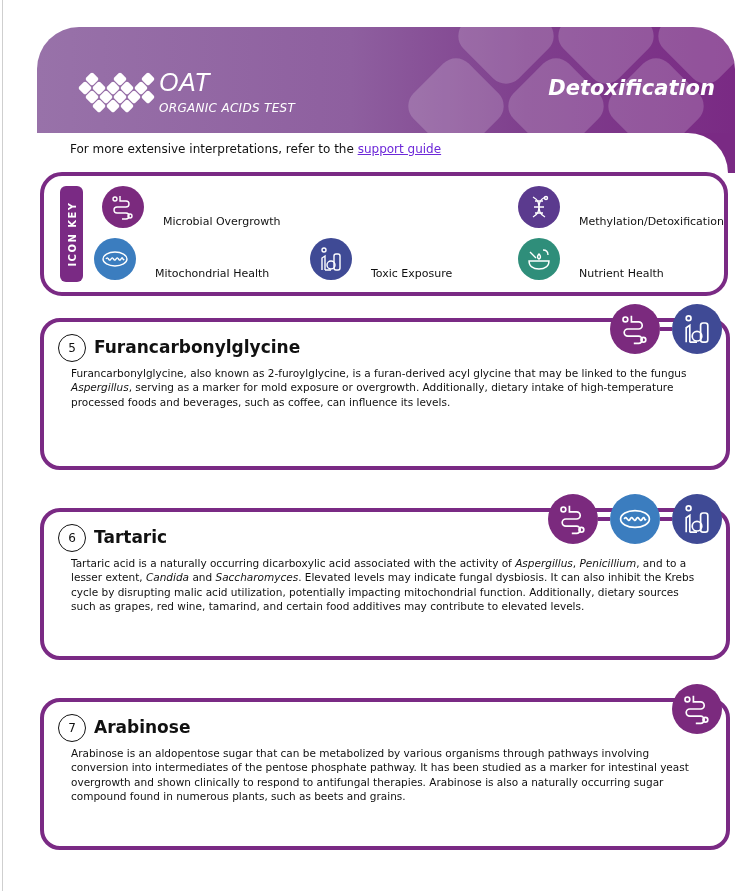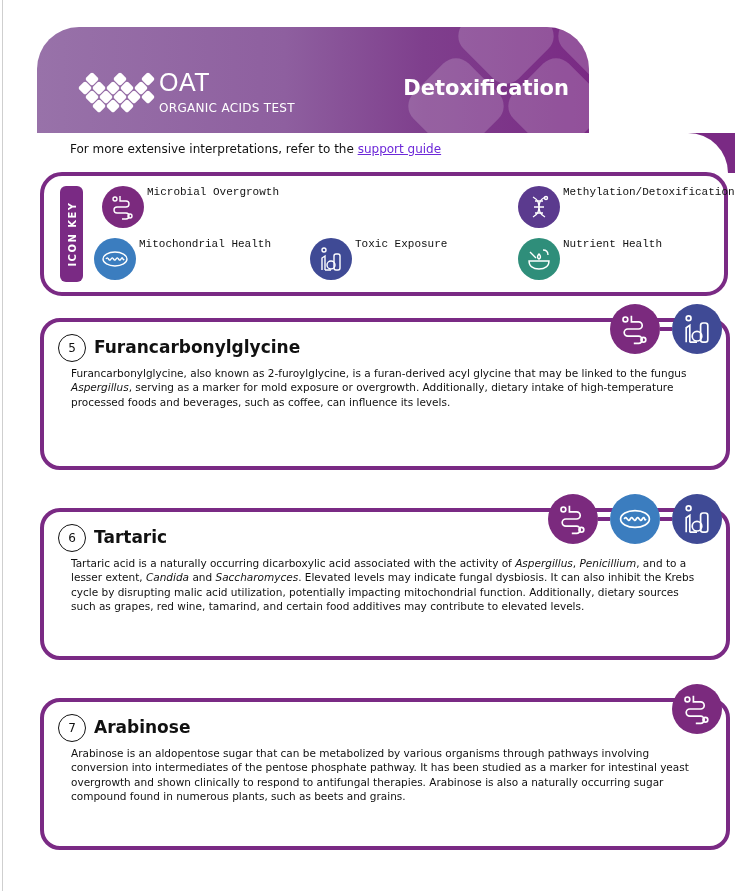--- a/index.html
+++ b/index.html
@@ -1,37 +1,37 @@
 <!DOCTYPE html>
 <html><head>
 <meta charset="utf-8">
 <style>
   html, body { margin:0; padding:0; background:#ffffff; }
   body { width:756px; height:891px; position:relative; overflow:hidden; font-family:"DejaVu Sans", sans-serif; color:#111; }
   .page-edge { position:absolute; left:2px; top:0; width:1px; height:891px; background:#cfcfcf; }
 
-  .header { position:absolute; left:37px; top:27px; width:552px; height:106px; border-radius:42px 42px 0 0; overflow:hidden;
-    background:linear-gradient(90deg,#9872a9 0%,#8e5f9f 45%,#7f3f8d 70%,#7a2a84 100%); }
+  .header { position:absolute; left:37px; top:27px; width:698px; height:106px; border-radius:42px 42px 0 0; overflow:hidden;
+    background:linear-gradient(90deg,#9872a9 0%,#8e5f9f 45%,#7f3f8d 70%,#7a2a84 100%);font-style:italic; }
   .header .tile { position:absolute; width:78px; height:78px; border-radius:18px; transform:rotate(45deg); background:rgba(255,255,255,0.18); }
   .logo { position:absolute; left:40px; top:44px; width:76px; height:44px; }
   .logo .d { position:absolute; width:10px; height:10px; background:#fff; border-radius:2px; transform:rotate(45deg); }
   .brand-title { position:absolute; left:122px; top:41px; color:#fff; font-family:"Liberation Sans", sans-serif; font-size:25px; letter-spacing:0.5px; }
   .brand-sub { position:absolute; left:122px; top:74px; color:#fff; font-family:"DejaVu Sans", sans-serif; font-size:12px; letter-spacing:0.3px; }
   .header-title { position:absolute; right:20px; top:49px; color:#fff; font-family:"DejaVu Sans", sans-serif; font-weight:bold; font-size:21px; }
 
   .curve-right { position:absolute; left:600px; top:133px; width:135px; height:40px; background:#7a2a84; }
   .curve-right-inner { position:absolute; left:0; top:0; width:128px; height:40px; background:#fff; border-radius:0 48px 0 0; }
 
   .support { position:absolute; left:70px; top:142px; font-size:12px; font-family:"DejaVu Sans", sans-serif; }
   .support a { color:#6d28d9; text-decoration:underline; cursor:pointer; }
 
   .key { position:absolute; left:40px; top:172px; width:680px; height:116px; border:4px solid #7a2a84; border-radius:22px; background:#fff; }
   .key-tab { position:absolute; left:16px; top:10px; width:23px; height:96px; background:#7a2a84; border-radius:6px; }
   .key-tab span { position:absolute; left:50%; top:50%; transform:translate(-50%,-50%) rotate(-90deg); color:#fff; font-size:10px; font-weight:bold; letter-spacing:1.5px; white-space:nowrap; }
-  .key-item { position:absolute; display:flex; align-items:flex-start; gap:3px; font-size:11px; line-height:13px;font-family:Liberation Mono, monospace; }
+  .key-item { position:absolute; display:flex; align-items:flex-end; gap:19px; font-size:11px; line-height:13px; }
   .icon-circle { width:42px; height:42px; border-radius:50%; display:flex; align-items:center; justify-content:center; flex-shrink:0; }
   .icon-circle svg { width:30px; height:30px; }
 
   .card { position:absolute; left:40px; width:682px; height:144px; border:4px solid #7a2a84; border-radius:20px; background:#fff; }
   .card-num { position:absolute; left:14px; top:12px; width:26px; height:26px; border:1.5px solid #111; border-radius:50%; font-size:12px; display:flex; align-items:center; justify-content:center; background:#fff; }
   .card-title { position:absolute; left:50px; top:15px; font-size:17px; font-weight:bold; }
   .card-body { position:absolute; left:27px; top:44px; width:630px; font-size:10.5px; line-height:14.4px; }
   .card-icons { position:absolute; display:flex; align-items:center; }
   .card-icons .icon-circle { width:50px; height:50px; border:0; }
   .card-icons .icon-circle svg { width:36px; height:36px; }

